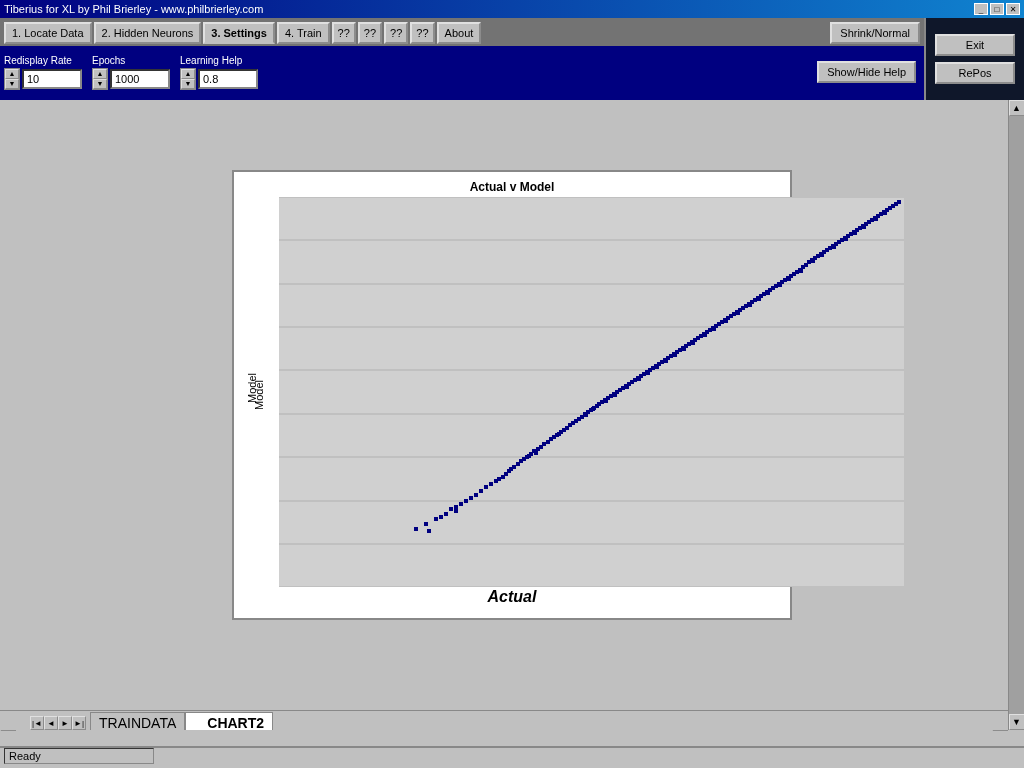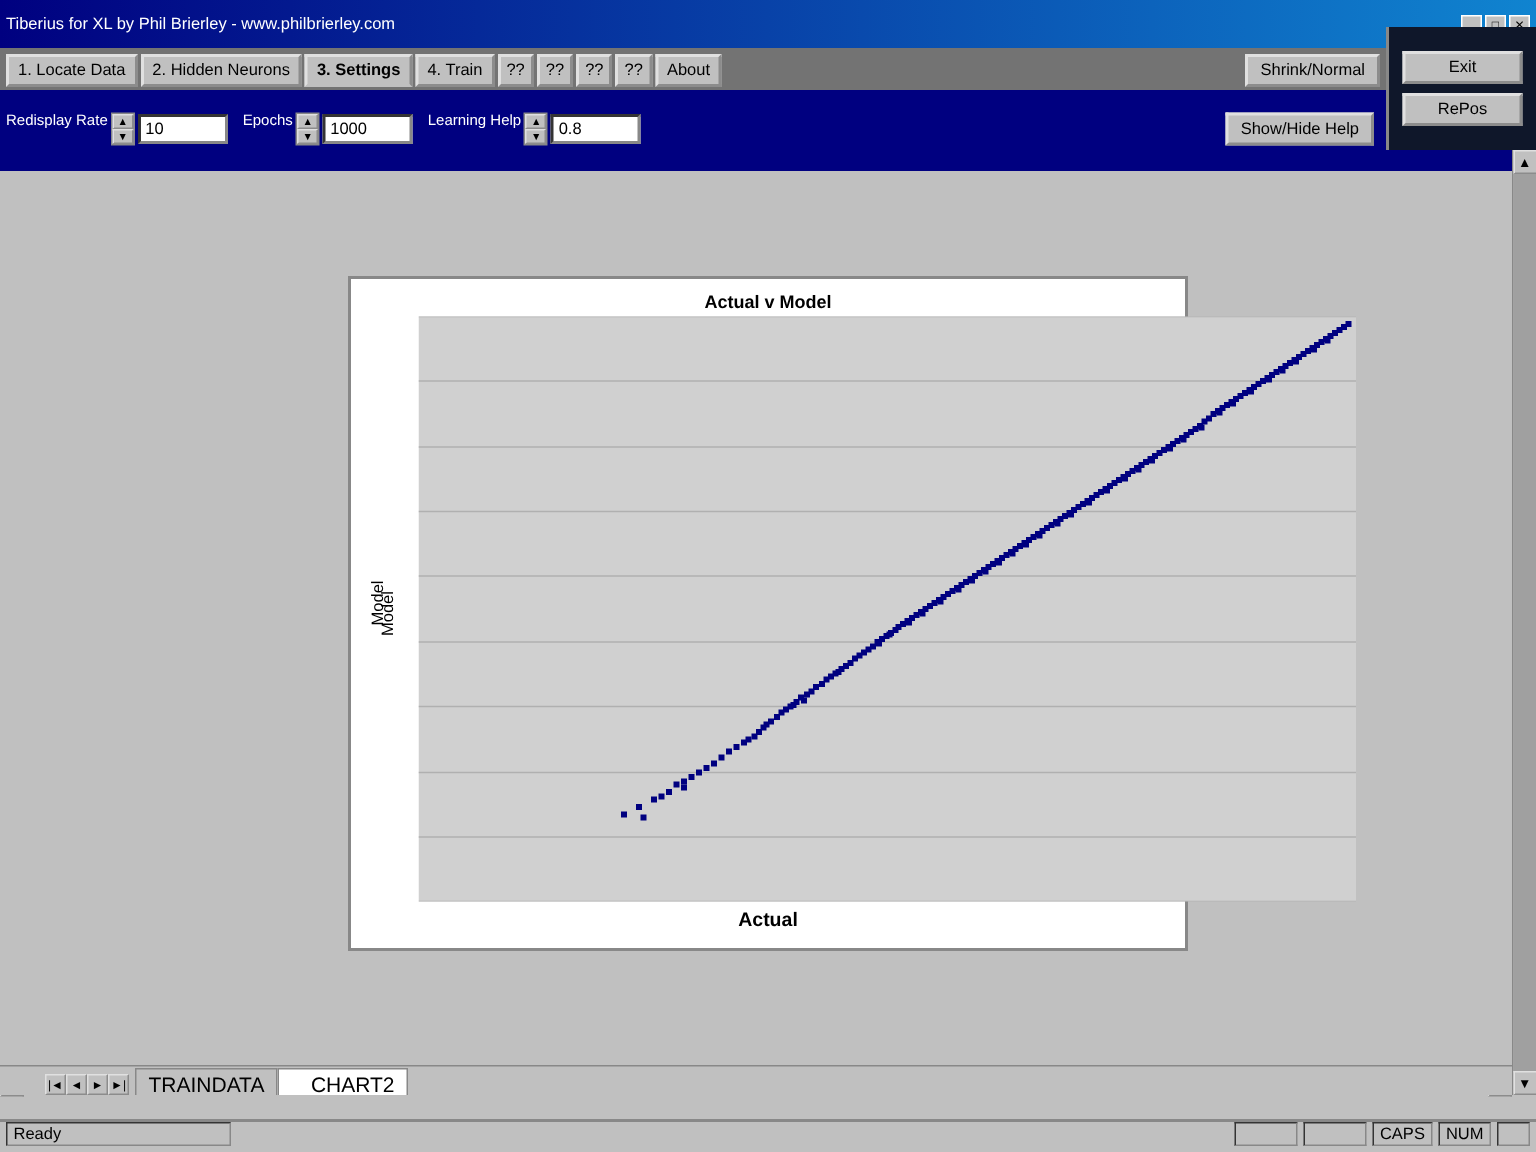--- a/index.html
+++ b/index.html
@@ -7,21 +7,21 @@
 
     
     #title-bar {
       background: linear-gradient(to right, #000080, #1084d0);
       color: white;
       padding: 2px 4px;
       font-size: 11px;
       display: flex;
       justify-content: space-between;
       align-items: center;
-      height: 32px;
+      height: 18px;
     }
     #title-bar-buttons { display: flex; gap: 2px; }
     .title-btn {
       width: 14px; height: 12px; background: #c0c0c0; border: 1px solid #fff;
       font-size: 8px; display: flex; align-items: center; justify-content: center;
       cursor: pointer; color: #000;
     }
 
     
     #toolbar {
@@ -50,21 +50,21 @@
 
     
     #controls-bar {
       background: #000080;
       padding: 3px 4px 5px 4px;
       display: flex;
       align-items: center;
       gap: 10px;
       height: 54px;
     }
-    .ctrl-group { display: flex; flex-direction: row; gap: 2px; }
+    .ctrl-group { display: flex; flex-direction: column; gap: 2px; }
     .ctrl-label { color: white; font-size: 10px; }
     .ctrl-row { display: flex; align-items: center; gap: 2px; }
     .spinner-box {
       display: flex; flex-direction: column;
       border: 1px solid #888;
     }
     .spinner-btn {
       width: 14px; height: 10px; background: #c0c0c0;
       border: 1px outset #e0e0e0; font-size: 7px;
       cursor: pointer; display: flex; align-items: center; justify-content: center;
@@ -116,21 +116,21 @@
     }
     .bottom-tab {
       background: #c0c0c0;
       border: 1px solid #888;
       border-bottom: none;
       padding: 2px 8px;
       font-size: 14px;
       cursor: pointer;
       height: 18px;
     }
-    .bottom-tab.active { font-weight: normal; background: white; padding-left: 21px; }
+    .bottom-tab.active { font-weight: bold; background: white; padding-left: 21px; }
 
     
     #status-bar {
       position: absolute;
       bottom: 0;
       left: 0;
       right: 0;
       height: 22px;
       background: #c0c0c0;
       border-top: 1px solid #888;
@@ -490,21 +490,21 @@
       <text x="276" y="405" text-anchor="middle" font-size="10" fill="#333">0.4</text>
       <text x="347" y="405" text-anchor="middle" font-size="10" fill="#333">0.5</text>
       <text x="416" y="405" text-anchor="middle" font-size="10" fill="#333">0.6</text>
       <text x="485" y="405" text-anchor="middle" font-size="10" fill="#333">0.7</text>
       <text x="554" y="405" text-anchor="middle" font-size="10" fill="#333">0.8</text>
       <text x="623" y="405" text-anchor="middle" font-size="10" fill="#333">0.9</text>
     </svg>
 
     <div style="position:absolute; left:12px; top:45%; font-size:11px; writing-mode:vertical-rl; transform:rotate(180deg); text-align:center;">Model</div>
 
-    <div style="position:absolute; bottom:12px; left:50%; transform:translateX(-50%); font-size:13px; font-weight:bold;">Actual</div>
+    <div style="position:absolute; bottom:12px; left:50%; transform:translateX(-50%); font-size:16px; font-weight:bold;font-style:italic;">Actual</div>
   </div>
 </div>
 
 <div id="h-scroll" style="position:absolute; bottom:38px; left:0; right:16px; height:16px; background:#c0c0c0; border-top:1px solid #888; display:flex; align-items:center;">
   <div id="h-scroll-left" style="width:16px;height:16px;background:#c0c0c0;border:1px outset #e0e0e0;display:flex;align-items:center;justify-content:center;font-size:9px;cursor:pointer;">◄</div>
   <div id="h-scroll-track" style="flex:1;height:100%;background:#a0a0a0;"></div>
   <div id="h-scroll-right" style="width:16px;height:16px;background:#c0c0c0;border:1px outset #e0e0e0;display:flex;align-items:center;justify-content:center;font-size:9px;cursor:pointer;">►</div>
 </div>
 
 <div style="position:absolute; bottom:38px; left:0; right:16px; height:20px; background:#c0c0c0; display:flex; align-items:flex-end; padding-left:30px; border-top:1px solid #888;">
@@ -520,20 +520,13 @@
 
 <div id="v-scroll" style="position:absolute; top:100px; right:0; width:16px; bottom:38px; background:#c0c0c0; border-left:1px solid #888; display:flex; flex-direction:column; align-items:center;">
   <div style="width:16px;height:16px;background:#c0c0c0;border:1px outset #e0e0e0;display:flex;align-items:center;justify-content:center;font-size:9px;cursor:pointer;">▲</div>
   <div style="flex:1;width:100%;background:#a0a0a0;"></div>
   <div style="width:16px;height:16px;background:#c0c0c0;border:1px outset #e0e0e0;display:flex;align-items:center;justify-content:center;font-size:9px;cursor:pointer;">▼</div>
 </div>
 
 <div id="status-bar" style="position:absolute;bottom:0;left:0;right:0;height:22px;background:#c0c0c0;border-top:2px solid #888;display:flex;align-items:flex-start;padding:0 4px;font-size:11px;">
   <div class="status-box status-main" style="border:1px inset #888;height:16px;padding:0 4px;display:flex;align-items:center;min-width:150px;">Ready</div>
   <div style="flex:1;"></div>
-  <div style="display:flex;gap:4px;">
-    <div class="status-box" style="border:1px inset #888;height:16px;padding:0 20px;display:flex;align-items:center;"></div>
-    <div class="status-box" style="border:1px inset #888;height:16px;padding:0 20px;display:flex;align-items:center;"></div>
-    <div class="status-box" style="border:1px inset #888;height:16px;padding:0 4px;display:flex;align-items:center;">CAPS</div>
-    <div class="status-box" style="border:1px inset #888;height:16px;padding:0 4px;display:flex;align-items:center;">NUM</div>
-    <div class="status-box" style="border:1px inset #888;height:16px;padding:0 10px;display:flex;align-items:center;"></div>
-  </div>
 </div>
 
 </body></html>

